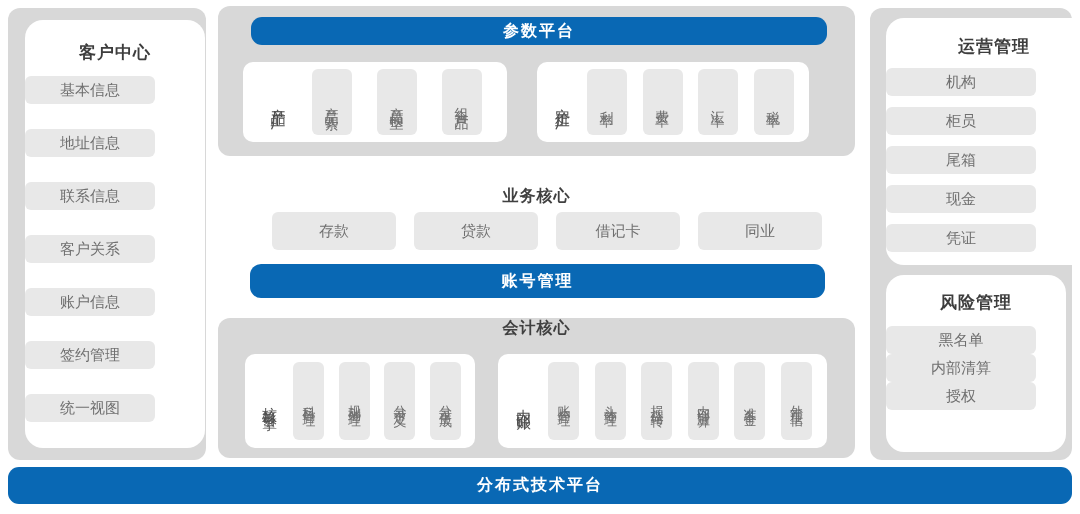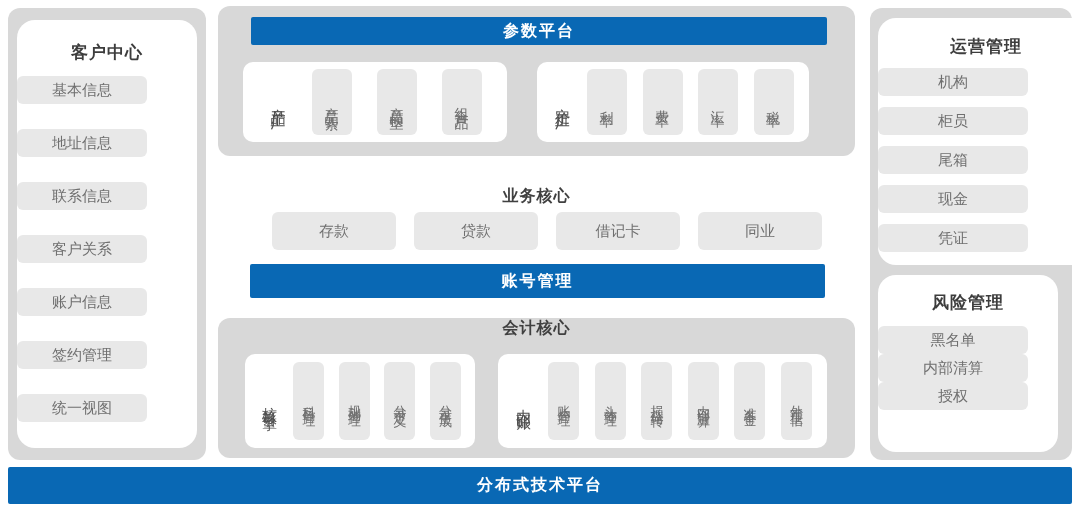--- a/index.html
+++ b/index.html
@@ -16,20 +16,21 @@
   
   .panel {
     position:absolute;
     background:var(--panel_gray,#d8d8d8);
     border-radius:12px;
   }
   .card {
     position:absolute;
     background:var(--card_white,#ffffff);
     border-radius:18px;
+    margin-left:8px;
   }
 
   .heading {
     text-align:center;
     font-size:17px;
     font-weight:600;
     letter-spacing:1px;
     color:var(--heading_text,#3d3d3d);
   }
   .section-title {
@@ -51,21 +52,21 @@
     justify-content:center;
   }
   .vlist { display:flex; flex-direction:column; align-items:flex-start; }
   .vlist .pill { width:130px; height:28px; }
   .vlist-right .pill { width:150px; height:28px; }
 
   
   .bluebar {
     position:absolute;
     background:var(--blue,#0968b4);
-    border-radius:2px;
+    border-radius:11px;
     color:#ffffff;
     font-size:16px;
     font-weight:600;
     letter-spacing:2px;
     display:flex;
     align-items:center;
     justify-content:center;
   }
 
   

